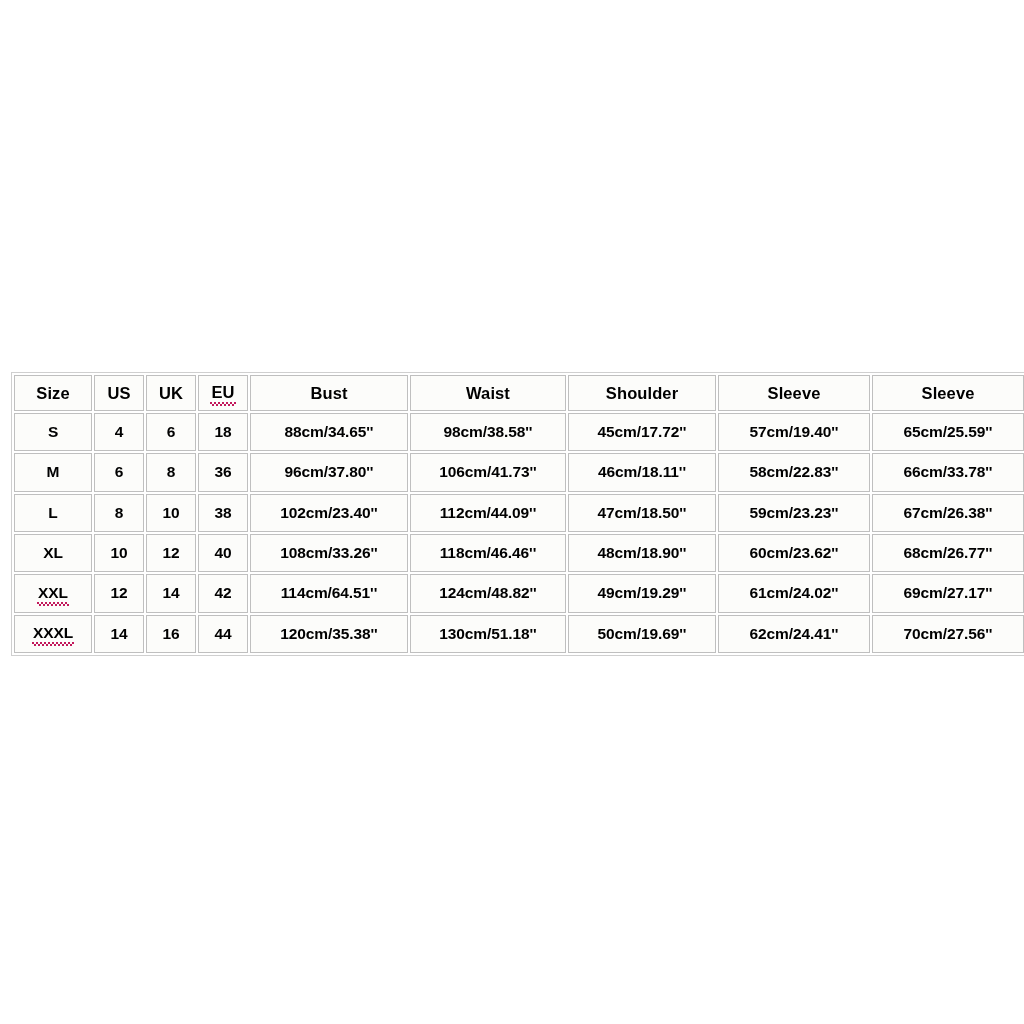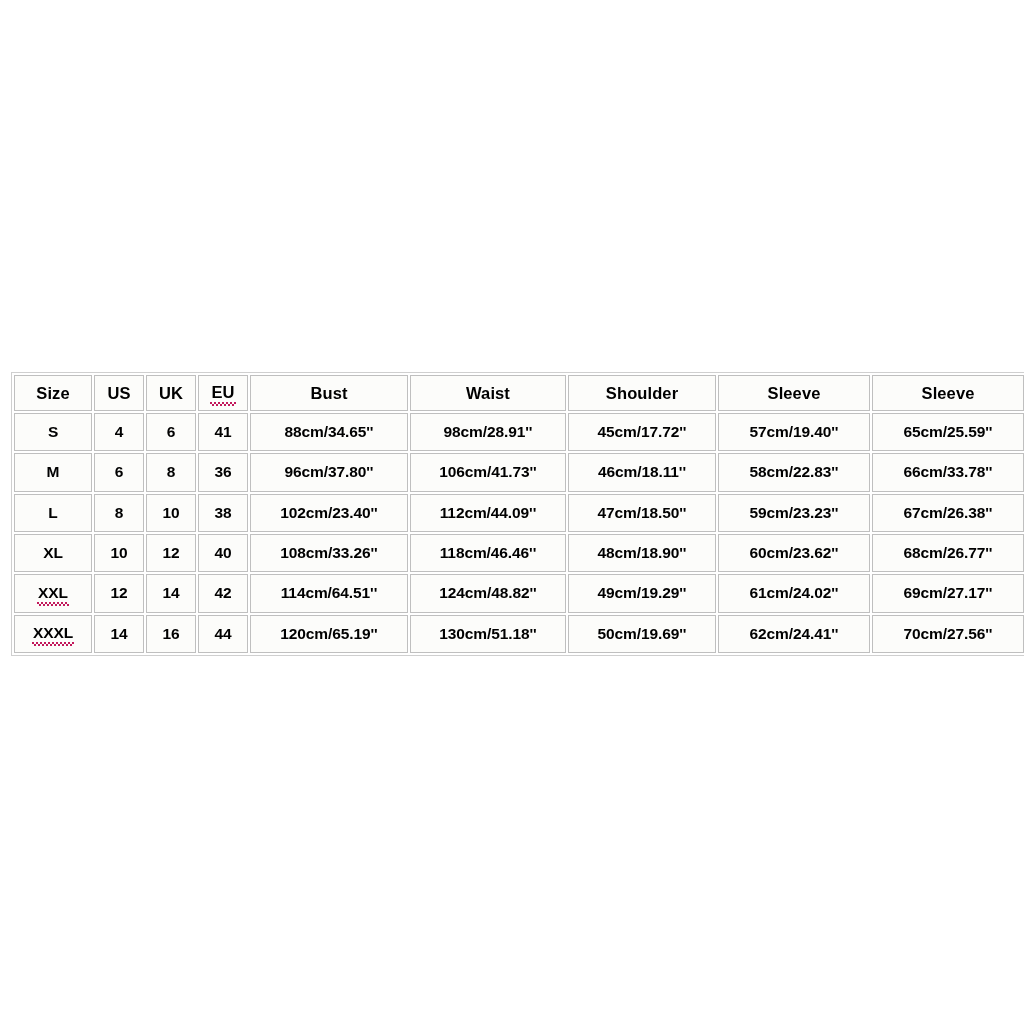--- a/index.html
+++ b/index.html
@@ -118,23 +118,23 @@
           <th><span>Shoulder</span></th>
           <th><span>Sleeve</span></th>
           <th><span>Sleeve</span></th>
         </tr>
     </thead>
     <tbody id="body-rows">
         <tr>
           <td><span>S</span></td>
           <td><span>4</span></td>
           <td><span>6</span></td>
-          <td><span>41</span></td>
+          <td><span>18</span></td>
           <td><span>88cm/34.65''</span></td>
-          <td><span>98cm/28.91''</span></td>
+          <td><span>98cm/38.58''</span></td>
           <td><span>45cm/17.72''</span></td>
           <td><span>57cm/19.40''</span></td>
           <td><span>65cm/25.59''</span></td>
         </tr>
         <tr>
           <td><span>M</span></td>
           <td><span>6</span></td>
           <td><span>8</span></td>
           <td><span>36</span></td>
           <td><span>96cm/37.80''</span></td>
@@ -174,21 +174,21 @@
           <td><span>124cm/48.82''</span></td>
           <td><span>49cm/19.29''</span></td>
           <td><span>61cm/24.02''</span></td>
           <td><span>69cm/27.17''</span></td>
         </tr>
         <tr>
           <td><span class="misspelled">XXXL</span></td>
           <td><span>14</span></td>
           <td><span>16</span></td>
           <td><span>44</span></td>
-          <td><span>120cm/65.19''</span></td>
+          <td><span>120cm/35.38''</span></td>
           <td><span>130cm/51.18''</span></td>
           <td><span>50cm/19.69''</span></td>
           <td><span>62cm/24.41''</span></td>
           <td><span>70cm/27.56''</span></td>
         </tr>
       </tbody>
   </table>
 </div>
 
 </body></html>

